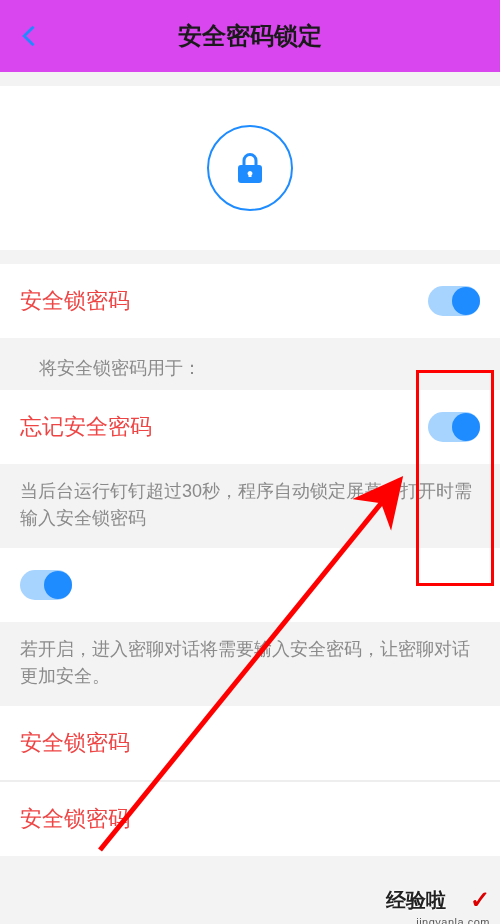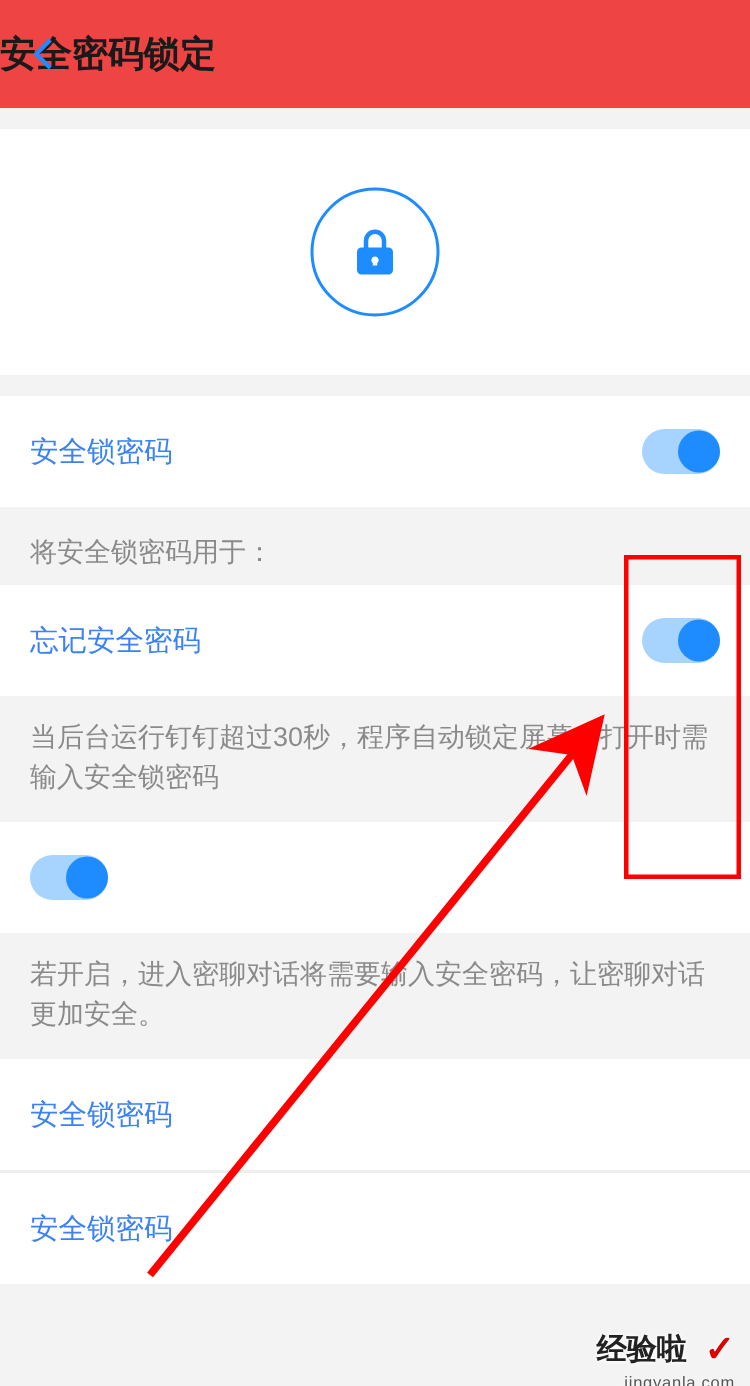--- a/index.html
+++ b/index.html
@@ -10,24 +10,24 @@
     background: #f3f3f3;
     font-family: -apple-system, "PingFang SC", "Helvetica Neue", Arial, sans-serif;
     color: #222;
     position: relative;
     overflow: hidden;
   }
   
   .header {
     position: relative;
     height: 72px;
-    background: #ef4444;
-    display: flex;
-    align-items: center;
-    justify-content: flex-start;
+    background: #d946ef;
+    display: flex;
+    align-items: center;
+    justify-content: center;
   }
   .back-btn {
     position: absolute;
     left: 16px;
     top: 0;
     bottom: 0;
     display: flex;
     align-items: center;
     width: 44px;
   }
@@ -59,27 +59,28 @@
   
   .row {
     background: #ffffff;
     min-height: 74px;
     display: flex;
     align-items: center;
     justify-content: space-between;
     padding: 0 20px;
   }
   .row-label {
-    font-size: 19px;
-    color: #3b82f6;
+    font-size: 22px;
+    color: #ef4444;
   }
   .section-title {
     font-size: 18px;
     color: #8a8a8a;
-    padding: 18px 20px 10px 20px;
+    padding: 18px 20px 10px 8px;
+    margin-left: 31px;
   }
   .desc {
     font-size: 18px;
     color: #8a8a8a;
     padding: 14px 20px 16px 20px;
     line-height: 1.5;
   }
   .toggle {
     width: 52px;
     height: 30px;
@@ -116,21 +117,21 @@
     height: 924px;
     pointer-events: none;
   }
   
   .watermark {
     position: absolute;
     right: 10px;
     bottom: 10px;
     display: flex;
     align-items: center;
-    gap: 12px;
+    gap: 24px;
   }
   .wm-text {
     font-size: 20px;
     font-weight: 700;
     color: #222;
     text-shadow: 0 0 3px #fff, 0 0 3px #fff;
   }
   .wm-check { font-size: 24px; color: #d00; font-weight: 900; text-shadow: 0 0 3px #fff; }
   .wm-url {
     position: absolute;

